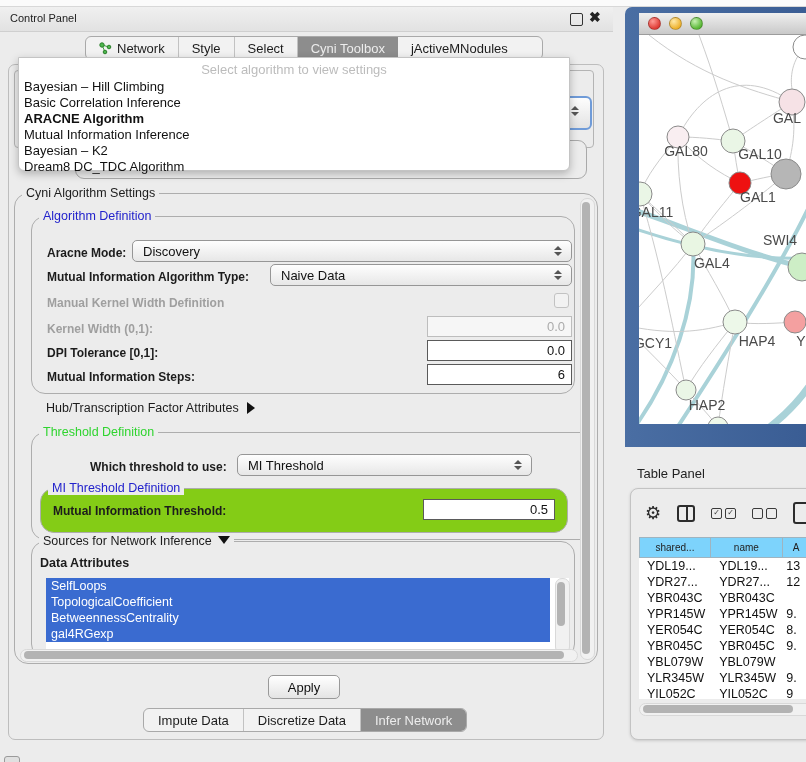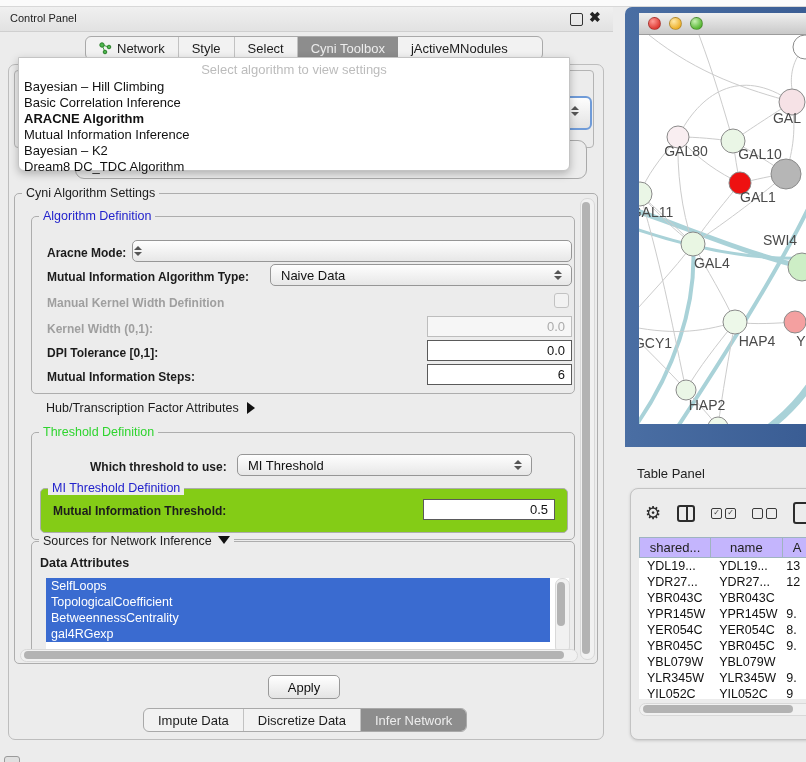--- a/index.html
+++ b/index.html
@@ -24,21 +24,21 @@
   .hidden-group{left:14px;top:70px;width:578px;height:76px;border:1px solid #b4b4b4;border-radius:4px;background:#ececec;}
   .focus-combo{left:552px;top:96px;width:36px;height:30px;border:2px solid #6f9bd8;border-radius:6px;background:linear-gradient(#fdfdfd,#e3e3e3);}
   .hidden-combo{left:75px;top:140px;width:510px;height:37px;border:1px solid #a9a9a9;border-radius:9px;background:#ececec;}
   .hidden-combo-text{left:16px;top:12px;font-size:13px;color:#a9a9a9;}
   
   .popup{left:18px;top:57px;width:552px;height:114px;background:#ffffff;border:1px solid #c4c4c4;border-radius:0 0 6px 6px;box-shadow:0 3px 8px rgba(0,0,0,.25);z-index:40;padding-top:3px;box-sizing:border-box;}
   .popup-hint{text-align:center;font-size:13px;color:#bcbcbc;height:18px;line-height:18px;}
   .popup-item{font-size:13px;color:#111;height:16px;line-height:16px;padding-left:5px;white-space:nowrap;}
   .popup-item.selected{font-weight:bold;}
   
-  .group{border:1px solid #adadad;border-radius:5px;background:#ececec;}
+  .group{border:1px solid #adadad;border-radius:14px;background:#ececec;}
   .legend{position:absolute;top:-8px;left:7px;background:#ececec;padding:0 4px;font-size:12.5px;color:#1c1c1c;white-space:nowrap;}
   .legend.blue{color:#2222cc;}
   .legend.green{color:#2fd42f;}
   .settings{left:14px;top:193px;width:582px;height:469px;}
   .lbl{font-size:12px;font-weight:bold;color:#1c1c1c;white-space:nowrap;}
   .lbl.disabled{color:#9f9f9f;}
   .combo{border:1px solid #969696;border-radius:5px;background:linear-gradient(#fefefe,#e7e7e7);display:flex;align-items:center;box-sizing:border-box;}
   .combo .cval{flex:1;padding-left:10px;font-size:13px;color:#111;}
   .spinner{width:9px;margin-right:9px;display:flex;flex-direction:column;align-items:center;gap:2px;}
   .spinner i{width:0;height:0;border-left:4px solid transparent;border-right:4px solid transparent;}
@@ -77,21 +77,21 @@
   .tp-panel{left:630px;top:488px;width:200px;height:250px;border:1px solid #c3c3c3;border-radius:8px;background:#ececec;box-shadow:0 1px 3px rgba(0,0,0,.15);}
   .tp-toolbar{left:14px;top:12px;height:24px;display:flex;align-items:center;gap:16px;}
   .gear{font-size:18px;color:#2c2c2c;line-height:18px;}
   .pane-icon{width:18px;height:17px;border:2px solid #2c2c2c;border-radius:3px;position:relative;box-sizing:border-box;}
   .pane-icon:before{content:"";position:absolute;left:50%;top:0;bottom:0;width:2px;background:#2c2c2c;}
   .pair{display:flex;gap:3px;}
   .mini-box{width:9px;height:9px;border:1.5px solid #3a3a3a;border-radius:2px;font-size:8px;line-height:8px;color:#3a3a3a;text-align:center;}
   .page-icon{width:18px;height:22px;border:2px solid #2c2c2c;border-radius:3px;box-sizing:border-box;}
   .tp-table{left:8px;top:48px;width:186px;height:162px;overflow:hidden;background:#ffffff;}
   .tp-hrow{display:flex;height:21px;}
-  .tp-hcell{background:#c4b5fd;border:1px solid #9fb4c0;border-left:none;font-size:13px;color:#222;display:flex;align-items:center;justify-content:center;box-sizing:border-box;}
+  .tp-hcell{background:#7dd3fc;border:1px solid #9fb4c0;border-left:none;font-size:10px;color:#222;display:flex;align-items:center;justify-content:center;box-sizing:border-box;}
   .tp-hcell:first-child{border-left:1px solid #9fb4c0;}
   .tp-hcell.left{justify-content:flex-start;padding-left:10px;}
   .tp-row{display:flex;height:16px;line-height:16px;}
   .tp-cell{font-size:12.5px;color:#111;padding-left:8px;box-sizing:border-box;white-space:nowrap;overflow:hidden;}
   .tp-hscroll{left:8px;top:214px;width:186px;height:11px;}
   
   .nlabel{font-size:14px;fill:#4a4a4a;}
 </style>
 </head>
 <body>
@@ -157,20 +157,21 @@
       </div>
   </div>
 
   <div class="abs group settings">
     <span class="legend">Cyni Algorithm Settings</span>
 
     <div class="abs group" style="left:16px;top:22px;width:542px;height:176px;">
       <span class="legend blue">Algorithm Definition</span>
       <div class="abs lbl" style="left:15px;top:29px;">Aracne Mode:</div>
       <div class="abs combo" style="left:100px;top:23px;width:440px;height:22px;">
+        <span class="cval">Discovery</span>
         <span class="spinner">
             <i class="up"></i>
             <i class="dn"></i>
           </span>
       </div>
       <div class="abs lbl" style="left:15px;top:53px;">Mutual Information Algorithm Type:</div>
       <div class="abs combo" style="left:238px;top:47px;width:302px;height:22px;">
         <span class="cval">Naive Data</span>
         <span class="spinner">
             <i class="up"></i>
@@ -182,21 +183,21 @@
       <div class="abs lbl disabled" style="left:15px;top:105px;">Kernel Width (0,1):</div>
       <div class="abs tfield disabled" style="left:395px;top:99px;width:145px;height:21px;">0.0</div>
       <div class="abs lbl" style="left:15px;top:129px;">DPI Tolerance [0,1]:</div>
       <div class="abs tfield" style="left:395px;top:123px;width:145px;height:21px;">0.0</div>
       <div class="abs lbl" style="left:15px;top:153px;">Mutual Information Steps:</div>
       <div class="abs tfield" style="left:395px;top:147px;width:145px;height:21px;">6</div>
     </div>
 
     <div class="abs plainrow" style="left:31px;top:207px;"><span>Hub/Transcription Factor Attributes</span><span class="arrow-right"></span></div>
 
-    <div class="abs group" style="left:16px;top:238px;width:542px;height:106px;">
+    <div class="abs group" style="left:16px;top:238px;width:542px;height:106px;padding-left:20px;">
       <span class="legend green">Threshold Definition</span>
       <div class="abs lbl" style="left:58px;top:27px;">Which threshold to use:</div>
       <div class="abs combo" style="left:205px;top:21px;width:295px;height:22px;">
         <span class="cval">MI Threshold</span>
         <span class="spinner">
             <i class="up"></i>
             <i class="dn"></i>
           </span>
       </div>
       <div class="abs group" style="left:8px;top:55px;width:526px;height:43px;background:#84cc16;">

